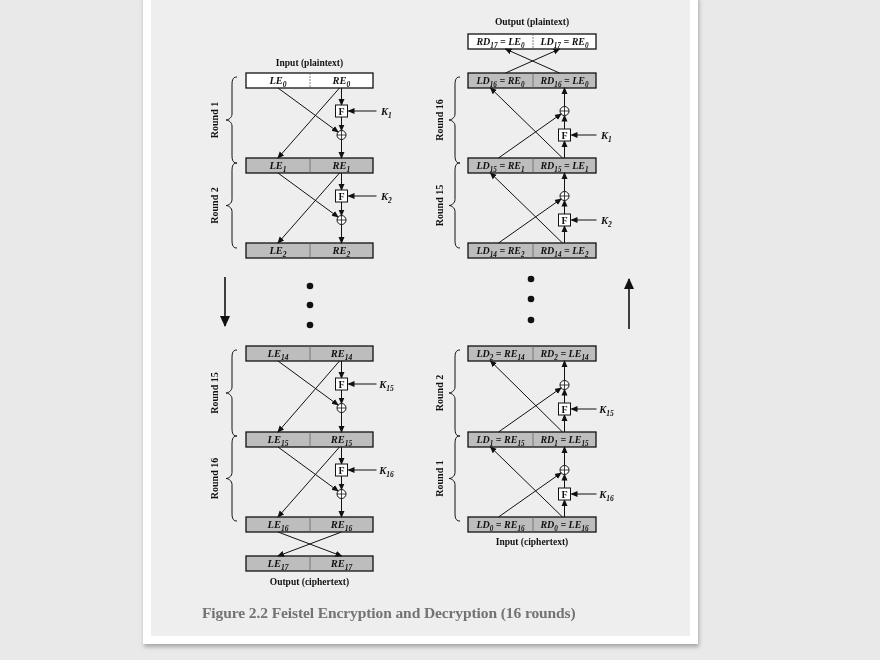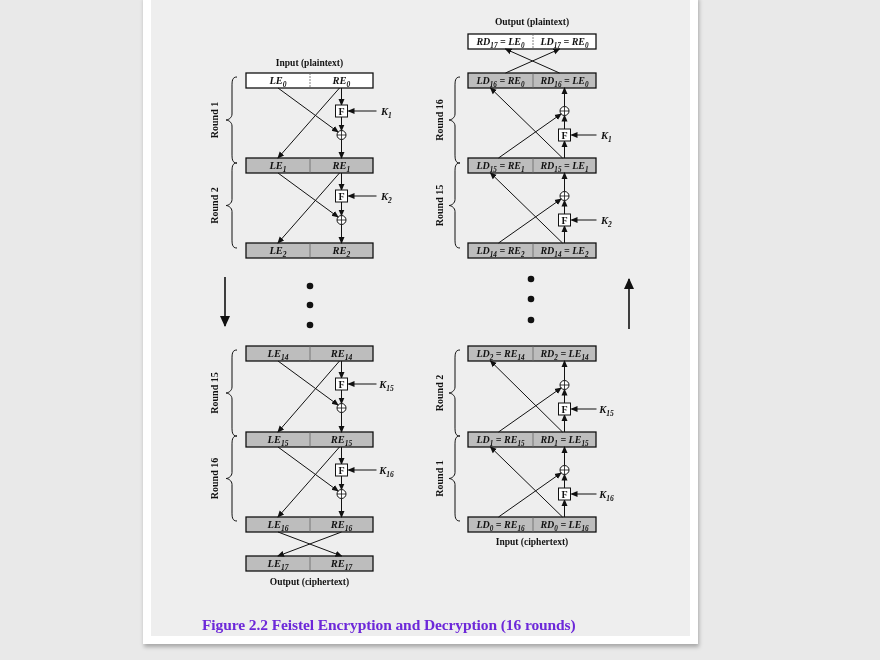--- a/index.html
+++ b/index.html
@@ -3,22 +3,22 @@
 <meta charset="utf-8">
 <style>
   html, body { margin:0; padding:0; }
   body { width:880px; height:660px; background:#e9e9e9; position:relative; overflow:hidden;
          font-family:"Liberation Serif", serif; }
   .page { position:absolute; left:143px; top:-4px; width:555px; height:648px; background:#ffffff;
           box-shadow: 1px 3px 4px rgba(0,0,0,0.28); }
   .inner { position:absolute; left:8px; top:0; width:539px; height:640px; background:#eeeeee; }
   svg { position:absolute; left:0; top:0; }
   .box text, text { font-family:"Liberation Serif", serif; }
-  .caption { position:absolute; left:202px; top:604px; font-weight:bold; font-size:15.5px; color:#6d28d9;
-             font-family:"Liberation Serif", serif; letter-spacing:-0.1px; white-space:nowrap;margin-top:12px; }
+  .caption { position:absolute; left:202px; top:604px; font-weight:bold; font-size:15.5px; color:#737373;
+             font-family:"Liberation Serif", serif; letter-spacing:-0.1px; white-space:nowrap; }
 </style>
 </head>
 <body>
 
 <div class="page">
   <div class="inner"></div>
 </div>
 
 <svg width="880" height="660" viewBox="0 0 880 660">
   <defs>

